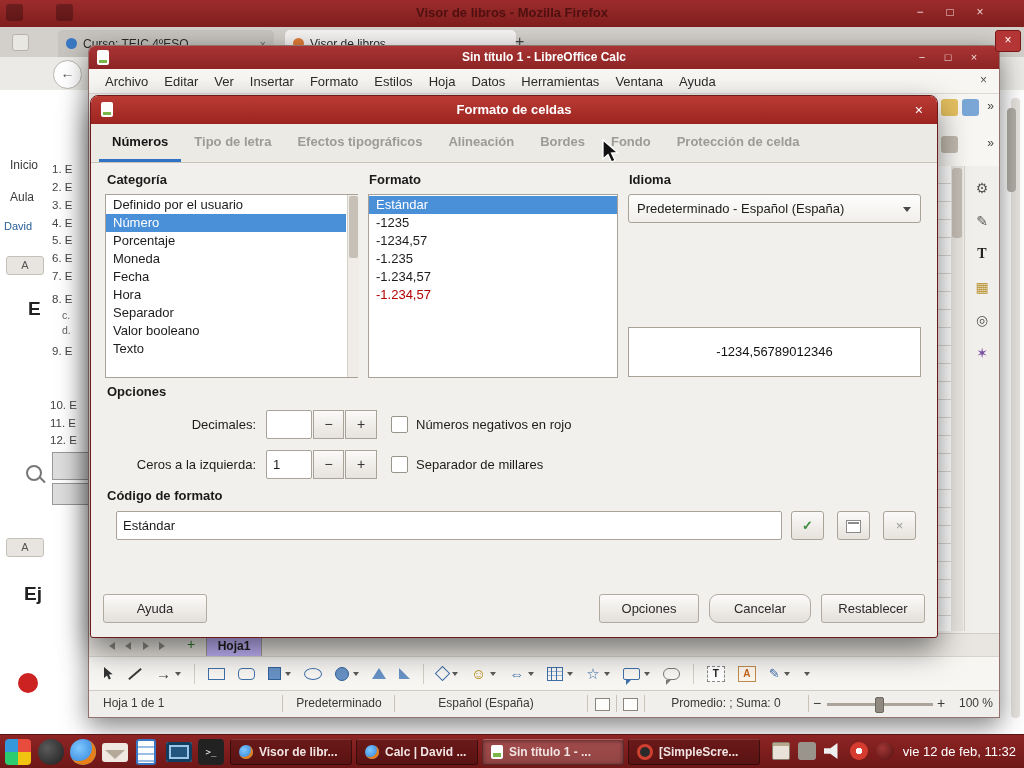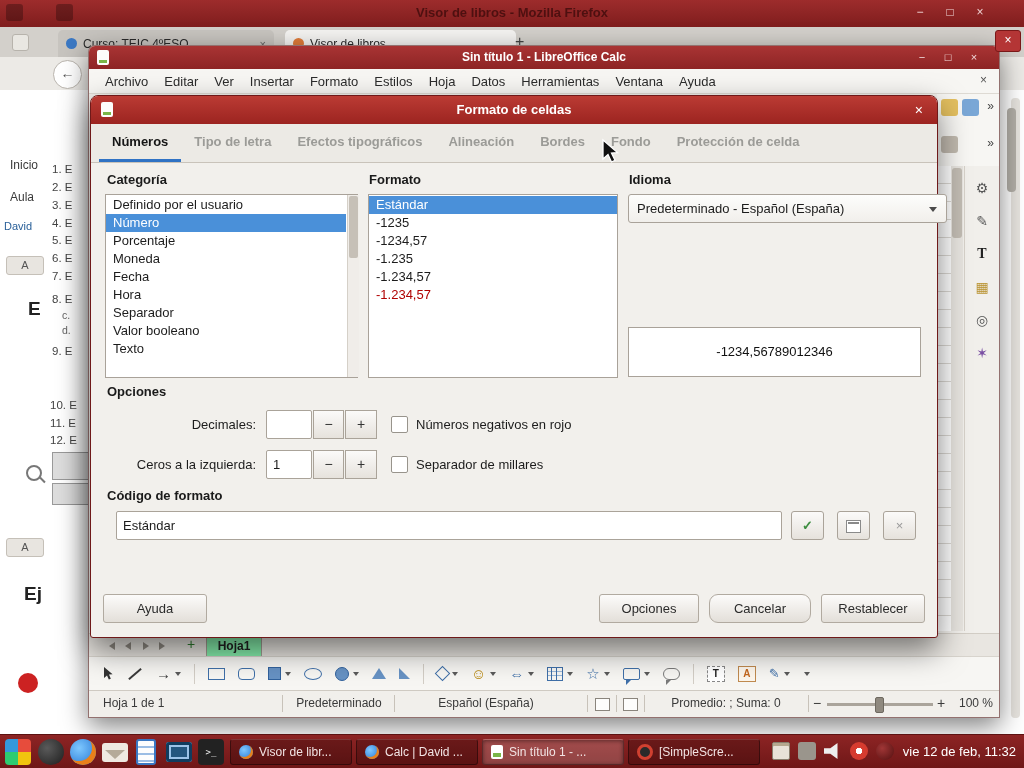--- a/index.html
+++ b/index.html
@@ -59,21 +59,21 @@
   .calc-cells{position:absolute;right:48px;top:120px;bottom:86px;width:14px;background:#fff;
     background-image:repeating-linear-gradient(to bottom,#fff 0 17px,#dcd9d4 17px 18px);border-left:1px solid #c9c5bf;}
   .calc-scroll{position:absolute;right:36px;top:120px;bottom:86px;width:12px;background:#e7e4df;}
   .calc-scroll .thumb2{position:absolute;left:1px;right:1px;top:2px;height:70px;background:#c2bcb3;border-radius:3px;}
   .sidebar{position:absolute;right:0;top:120px;bottom:86px;width:34px;background:#f1efeb;border-left:1px solid #d6d1c9;}
   .side-ico{width:22px;height:22px;margin:11px auto;text-align:center;line-height:22px;font-size:14px;color:#555;}
   .sheetbar{position:absolute;left:0;right:0;top:587px;height:23px;background:#e9e6e1;border-top:1px solid #d2cdc5;}
   .sheet-nav{position:absolute;top:8px;width:0;height:0;border-top:4px solid transparent;border-bottom:4px solid transparent;}
   .snl{border-right:6px solid #8f8a82;} .snr{border-left:6px solid #8f8a82;}
   .addsheet{position:absolute;left:98px;top:2px;font-size:14px;color:#2f7d2f;}
-  .sheettab{position:absolute;left:117px;top:1px;width:56px;height:21px;background:#86efac;border:1px solid #a39d93;border-bottom:none;
+  .sheettab{position:absolute;left:117px;top:1px;width:56px;height:21px;background:#c4b5fd;border:1px solid #a39d93;border-bottom:none;
     font-size:12px;font-weight:bold;text-align:center;line-height:20px;color:#222;box-sizing:border-box;}
   .drawbar{position:absolute;left:0;right:0;top:610px;height:34px;background:#f7f6f3;border-top:1px solid #d8d4cd;
     display:flex;align-items:center;gap:13px;padding-left:14px;box-sizing:border-box;}
   .dico{display:flex;align-items:center;gap:3px;flex:0 0 auto;}
   .caret{width:0;height:0;border-left:3.5px solid transparent;border-right:3.5px solid transparent;border-top:4px solid #5a5a5a;margin-left:1px;}
   .dsep{width:1px;height:20px;background:#d2cdc5;flex:0 0 auto;}
   .glyph{font-size:15px;line-height:1;} .blue{color:#3f6fa8;} .dark{color:#3a3a3a;}
   .i-line{width:16px;height:0;border-top:2px solid #3a3a3a;transform:rotate(-40deg);}
   .i-rect{width:15px;height:10px;border:1.5px solid #3f6fa8;}
   .i-rrect{width:15px;height:10px;border:1.5px solid #3f6fa8;border-radius:4px;}
@@ -145,21 +145,21 @@
   .l-sphere{background:radial-gradient(circle at 35% 35%,#5a5a5a,#1d1d1d);border-radius:50%;}
   .l-ffx{background:radial-gradient(circle at 35% 35%,#7ec8ff,#1f6fd0);border-radius:50%;box-shadow:inset -4px -4px 0 #e8801a;}
   .l-mail{background:#efe9e1;border-radius:3px;position:relative;}
   .l-mail::after{content:"";position:absolute;left:3px;top:7px;border-left:10px solid transparent;border-right:10px solid transparent;border-top:9px solid #b5aa99;}
   .l-doc{background:#fdfdfd;border:2px solid #3b78c3;border-radius:3px;box-sizing:border-box;
     background-image:repeating-linear-gradient(to bottom,transparent 0 5px,#9cbde4 5px 7px);}
   .l-mon{background:#24577f;border-radius:3px;box-shadow:inset 0 0 0 3px #103c5e,inset 0 0 0 5px #9cc3e8;}
   .l-term{background:#222;border-radius:4px;color:#eee;font-size:9px;line-height:26px;text-align:center;font-family:"DejaVu Sans Mono",monospace;}
   .wbtn{position:absolute;top:4px;height:26px;display:flex;align-items:center;gap:6px;padding:0 8px;font-size:12px;color:#f2e4e4;
     background:rgba(30,4,4,.28);border:1px solid rgba(0,0,0,.4);border-top-color:rgba(255,255,255,.14);border-radius:3px;
-    overflow:hidden;white-space:nowrap;box-sizing:border-box;}
+    overflow:hidden;white-space:nowrap;box-sizing:border-box;font-weight:bold;}
   .wbtn.active{background:rgba(255,225,225,.22);box-shadow:inset 0 1px 4px rgba(0,0,0,.45);}
   .wbtn .lab{overflow:hidden;text-overflow:ellipsis;}
   .mini-ffx{width:14px;height:14px;border-radius:50%;background:radial-gradient(circle at 35% 35%,#7ec8ff,#1f6fd0);box-shadow:inset -2px -2px 0 #e8801a;flex:0 0 auto;}
   .mini-calc{width:12px;height:14px;background:#fff;border-radius:2px;position:relative;flex:0 0 auto;}
   .mini-calc::after{content:"";position:absolute;left:2px;right:2px;bottom:2px;height:4px;background:#7ab648;}
   .mini-rec{width:10px;height:10px;border:3px solid #d04030;border-radius:50%;background:#2a2a2a;flex:0 0 auto;}
   .tray{position:absolute;top:7px;width:18px;height:18px;}
   .t-clip{background:#e8e2d8;border:1px solid #8a7f6e;border-radius:2px;box-shadow:inset 0 3px 0 #b5a88f;box-sizing:border-box;}
   .t-gray{background:#9a958c;border-radius:3px;}
   .t-spk{background:#eee;clip-path:polygon(0 35%,35% 35%,75% 5%,75% 95%,35% 65%,0 65%);}
@@ -420,21 +420,21 @@
     <div class="listbox" style="left:277px;top:98px;width:250px;height:184px;">
         <div class="lst-item selected">Estándar</div>
         <div class="lst-item">-1235</div>
         <div class="lst-item">-1234,57</div>
         <div class="lst-item">-1.235</div>
         <div class="lst-item">-1.234,57</div>
         <div class="lst-item" style="color: rgb(176, 0, 0);">-1.234,57</div>
       </div>
 
     <div class="dlabel" style="left:538px;top:76px;">Idioma</div>
-    <div class="dd" style="left:537px;top:98px;width:319px;height:29px;">
+    <div class="dd" style="left:537px;top:98px;width:293px;height:29px;">
       <span>Predeterminado - Español (España)</span>
       <div class="dd-arrow"></div>
     </div>
 
     <div class="preview" style="left:537px;top:231px;width:293px;height:50px;line-height:48px;">-1234,56789012346</div>
 
     <div class="dlabel" style="left:16px;top:288px;">Opciones</div>
 
     <div class="frm-label lbl-right" style="top:321px;">Decimales:</div>
     <input class="txt" style="left: 175px; top: 314px; width: 46px; height: 29px;" value="">

